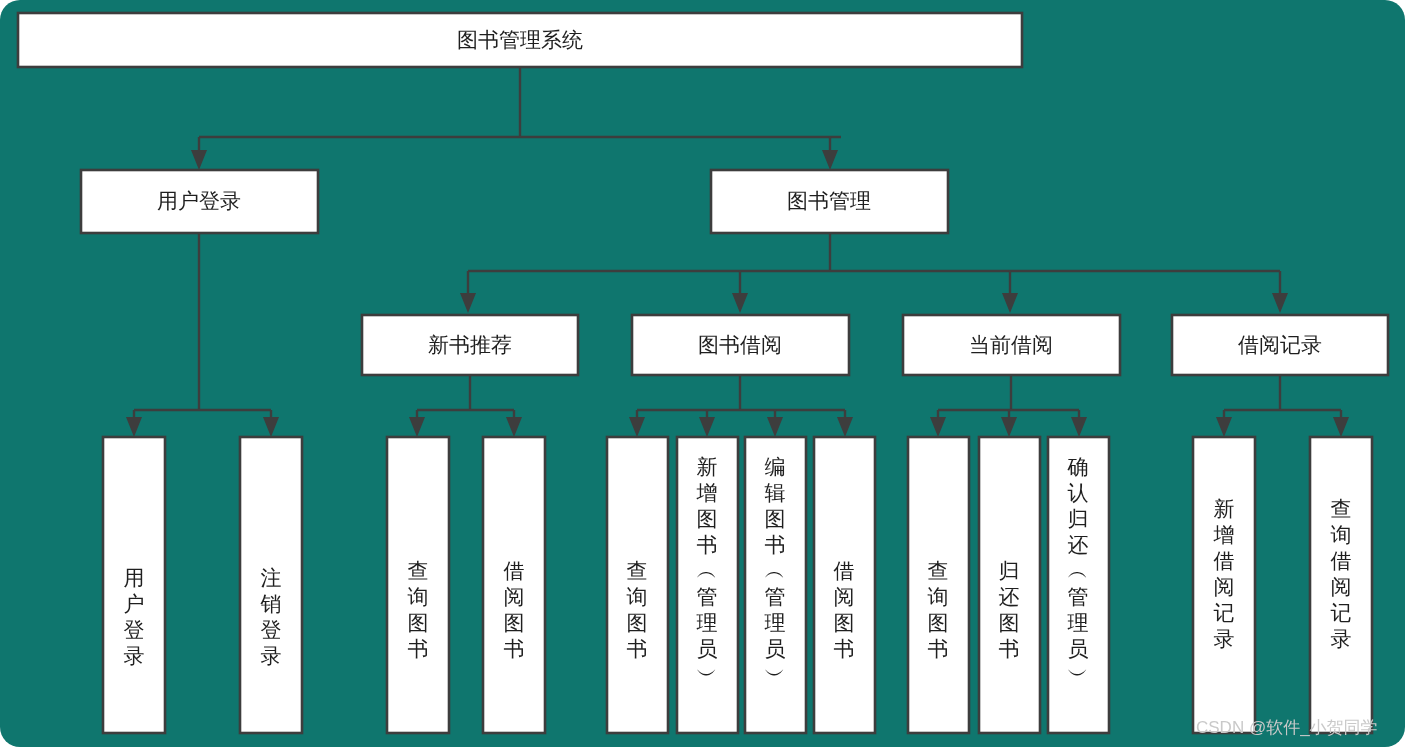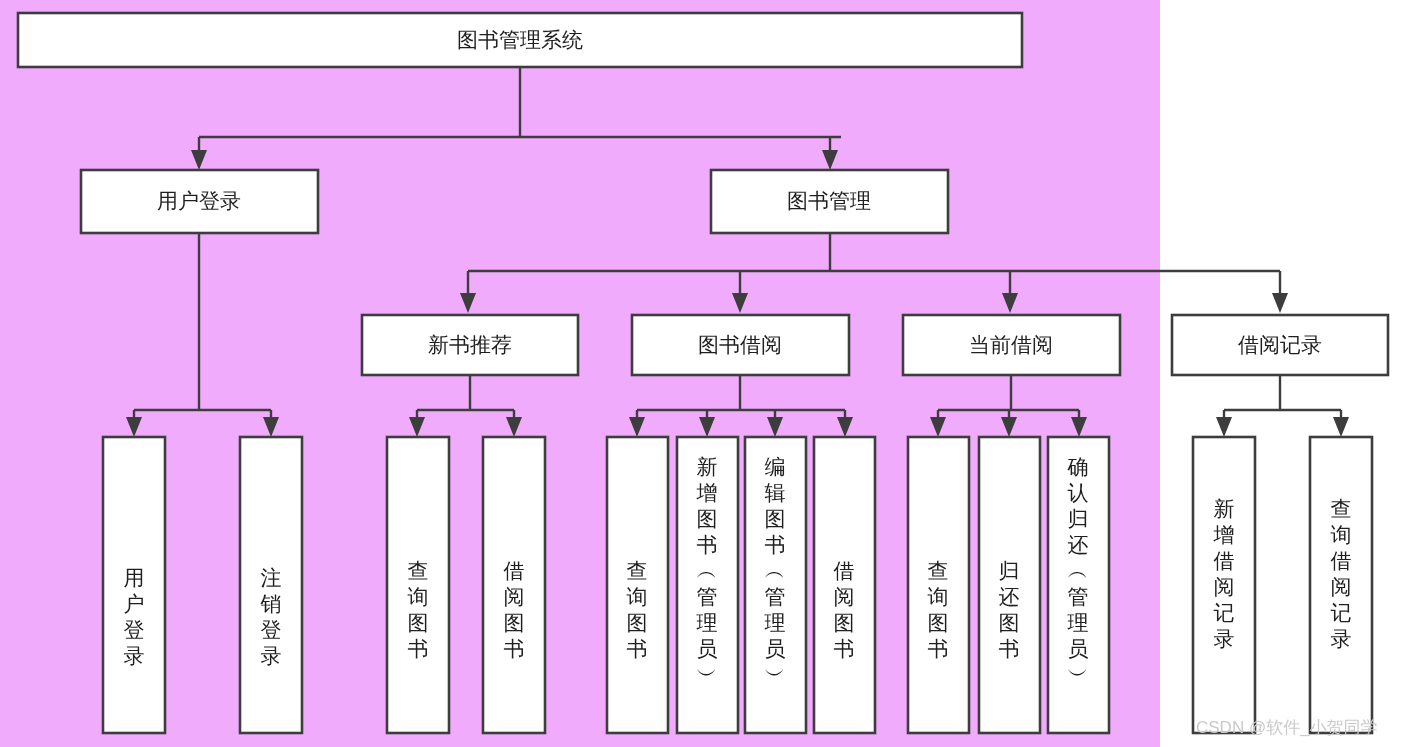--- a/index.html
+++ b/index.html
@@ -8,23 +8,24 @@
     background: #ffffff;
   }
   body {
     width: 1405px;
     height: 747px;
     font-family: "Liberation Sans", sans-serif;
     overflow: hidden;
   }
   #diagram-root {
     position: relative;
-    width: 1160px;
+    width: 1405px;
     height: 747px;
-    background: #f0abfc;
+    background: #0f766e;
+    border-radius: 20px;
   }
   svg.diagram {
     display: block;
     width: 1405px;
     height: 747px;
   }
   .node-box {
     fill: #ffffff;
     stroke: #3d3d3d;
     stroke-width: 2.6;

